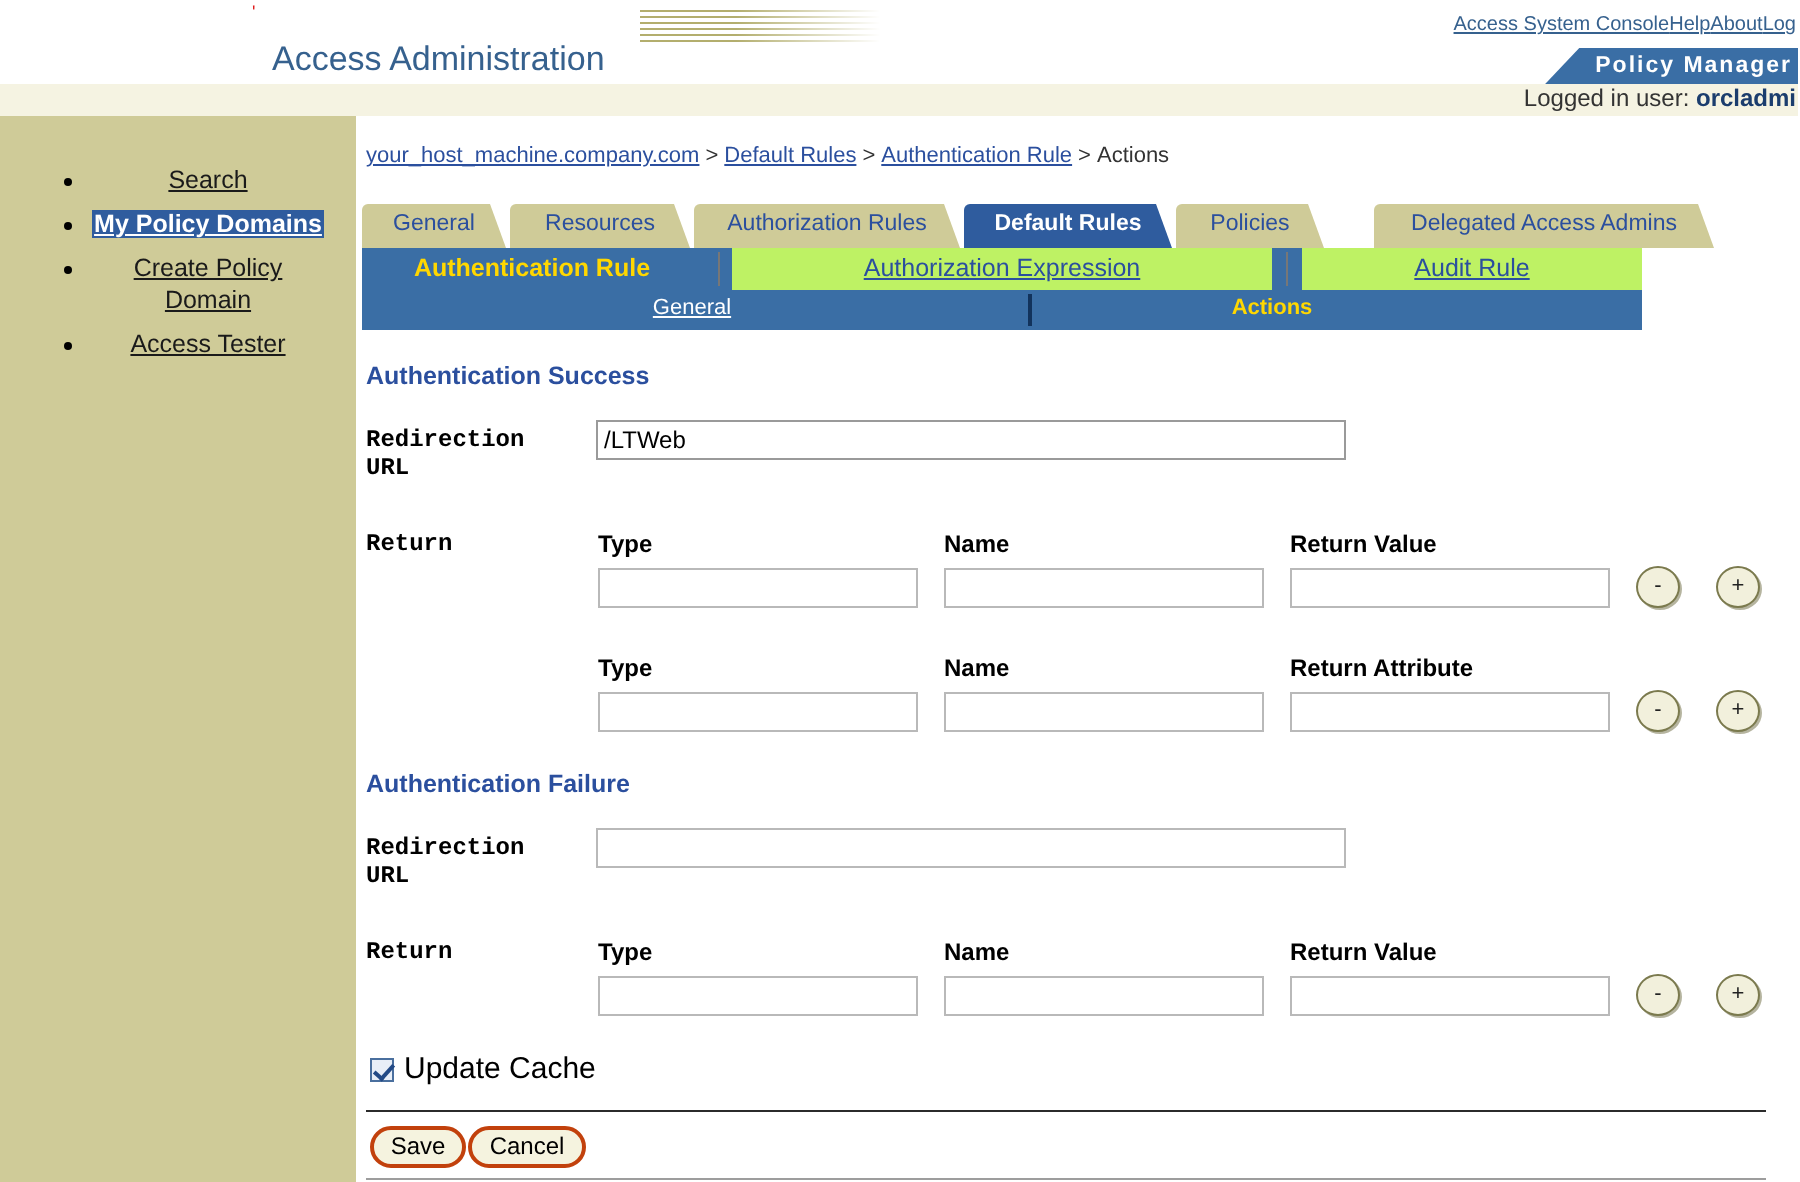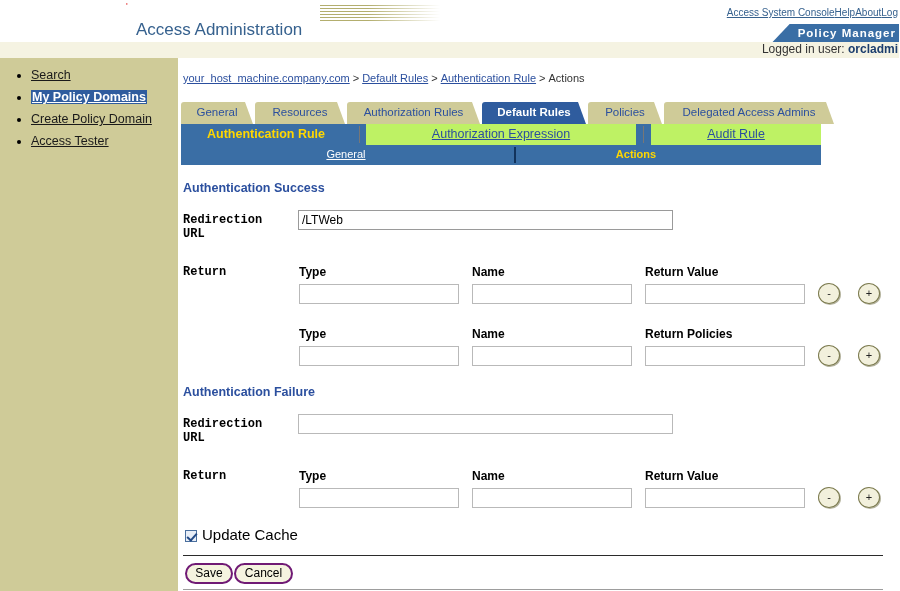--- a/index.html
+++ b/index.html
@@ -61,21 +61,21 @@
     position:absolute;right:2px;top:0;
     font-size:12px;color:#333;
   }
   #loginstrip-inner b{color:#1b3d6d;}
 
   
   #sidebar{
     position:absolute;left:0;top:58px;width:178px;height:533px;
     background:#cfcb98;
   }
-  #sidebar ul{margin:1px;padding:8px 0 0 30px;list-style:disc;}
+  #sidebar ul{margin:16px;padding:8px 0 0 30px;list-style:disc;text-align:center;}
   #sidebar li{margin-bottom:6px;font-size:12.5px;line-height:16px;}
   #sidebar li a{color:#1a1a1a;text-decoration:underline;}
   #sidebar li.sel a{
     background:#2f5c9e;color:#ffffff;font-weight:bold;
     text-decoration:underline;padding:0 1px;
   }
 
   
   #main{
     position:absolute;left:178px;top:58px;width:722px;height:533px;
@@ -188,21 +188,21 @@
     position:absolute;left:5px;top:497px;width:700px;height:0;
     border-top:1px solid #2b2b2b;
   }
   #hr2{
     position:absolute;left:5px;top:531px;width:700px;height:0;
     border-top:1px solid #9d9d9d;
   }
 
   .pillbtn{
     position:absolute;height:21px;box-sizing:border-box;
-    border:2px solid #701a75;border-radius:11px;
+    border:2px solid #c2410c;border-radius:11px;
     background:#f5f3df;
     font-family:"Liberation Sans", sans-serif;
     font-size:12px;color:#000;text-align:center;line-height:17px;
     cursor:pointer;padding:0 4px;
   }
 
   
   #rightedge{position:absolute;left:899px;top:0;width:1px;height:591px;background:#fff;}
 </style>
 </head>
@@ -239,21 +239,21 @@
   <div id="breadcrumb">
     <a href="#">your_host_machine.company.com</a><span class="sep">&gt;</span><a href="#">Default Rules</a><span class="sep">&gt;</span><a href="#">Authentication Rule</a><span class="sep">&gt;</span><span class="cur">Actions</span>
   </div>
 
   <div id="tabrow">
     <div class="tab" style="left:0px;width:72px;">General</div>
     <div class="tab" style="left:74px;width:90px;">Resources</div>
     <div class="tab" style="left:166px;width:133px;">Authorization Rules</div>
     <div class="tab active" style="left:301px;width:104px;">Default Rules</div>
     <div class="tab" style="left:407px;width:74px;">Policies</div>
-    <div class="tab" style="left:483px;width:170px;">Delegated Access Admins</div>
+    <div class="tab" style="left:506px;width:170px;">Delegated Access Admins</div>
   </div>
 
   <div id="subband">
     <div id="sub-active">Authentication Rule</div>
     <div class="subsep" style="left:178px;"></div>
     <div class="subgray" style="left:185px;width:270px;"><a href="#">Authorization Expression</a></div>
     <div class="subsep" style="left:462px;"></div>
     <div class="subgray" style="left:470px;width:170px;"><a href="#">Audit Rule</a></div>
   </div>
 
@@ -278,21 +278,21 @@
   <div class="col-head" style="left:467px;top:207px;">Return Value</div>
 
   <input class="tinput" style="left: 121px; top: 226px; width: 160px;" value="">
   <input class="tinput" style="left: 294px; top: 226px; width: 160px;" value="">
   <input class="tinput" style="left: 467px; top: 226px; width: 160px;" value="">
   <div class="rndbtn" style="left:640px;top:225px;">-</div>
   <div class="rndbtn" style="left:680px;top:225px;">+</div>
 
   <div class="col-head" style="left:121px;top:269px;">Type</div>
   <div class="col-head" style="left:294px;top:269px;">Name</div>
-  <div class="col-head" style="left:467px;top:269px;">Return Policies</div>
+  <div class="col-head" style="left:467px;top:269px;">Return Attribute</div>
 
   <input class="tinput" style="left: 121px; top: 288px; width: 160px;" value="">
   <input class="tinput" style="left: 294px; top: 288px; width: 160px;" value="">
   <input class="tinput" style="left: 467px; top: 288px; width: 160px;" value="">
   <div class="rndbtn" style="left:640px;top:287px;">-</div>
   <div class="rndbtn" style="left:680px;top:287px;">+</div>
 
   <div class="sect-head" style="left:5px;top:327px;">Authentication Failure</div>
 
   <div class="fld-label" style="left:5px;top:359px;">

